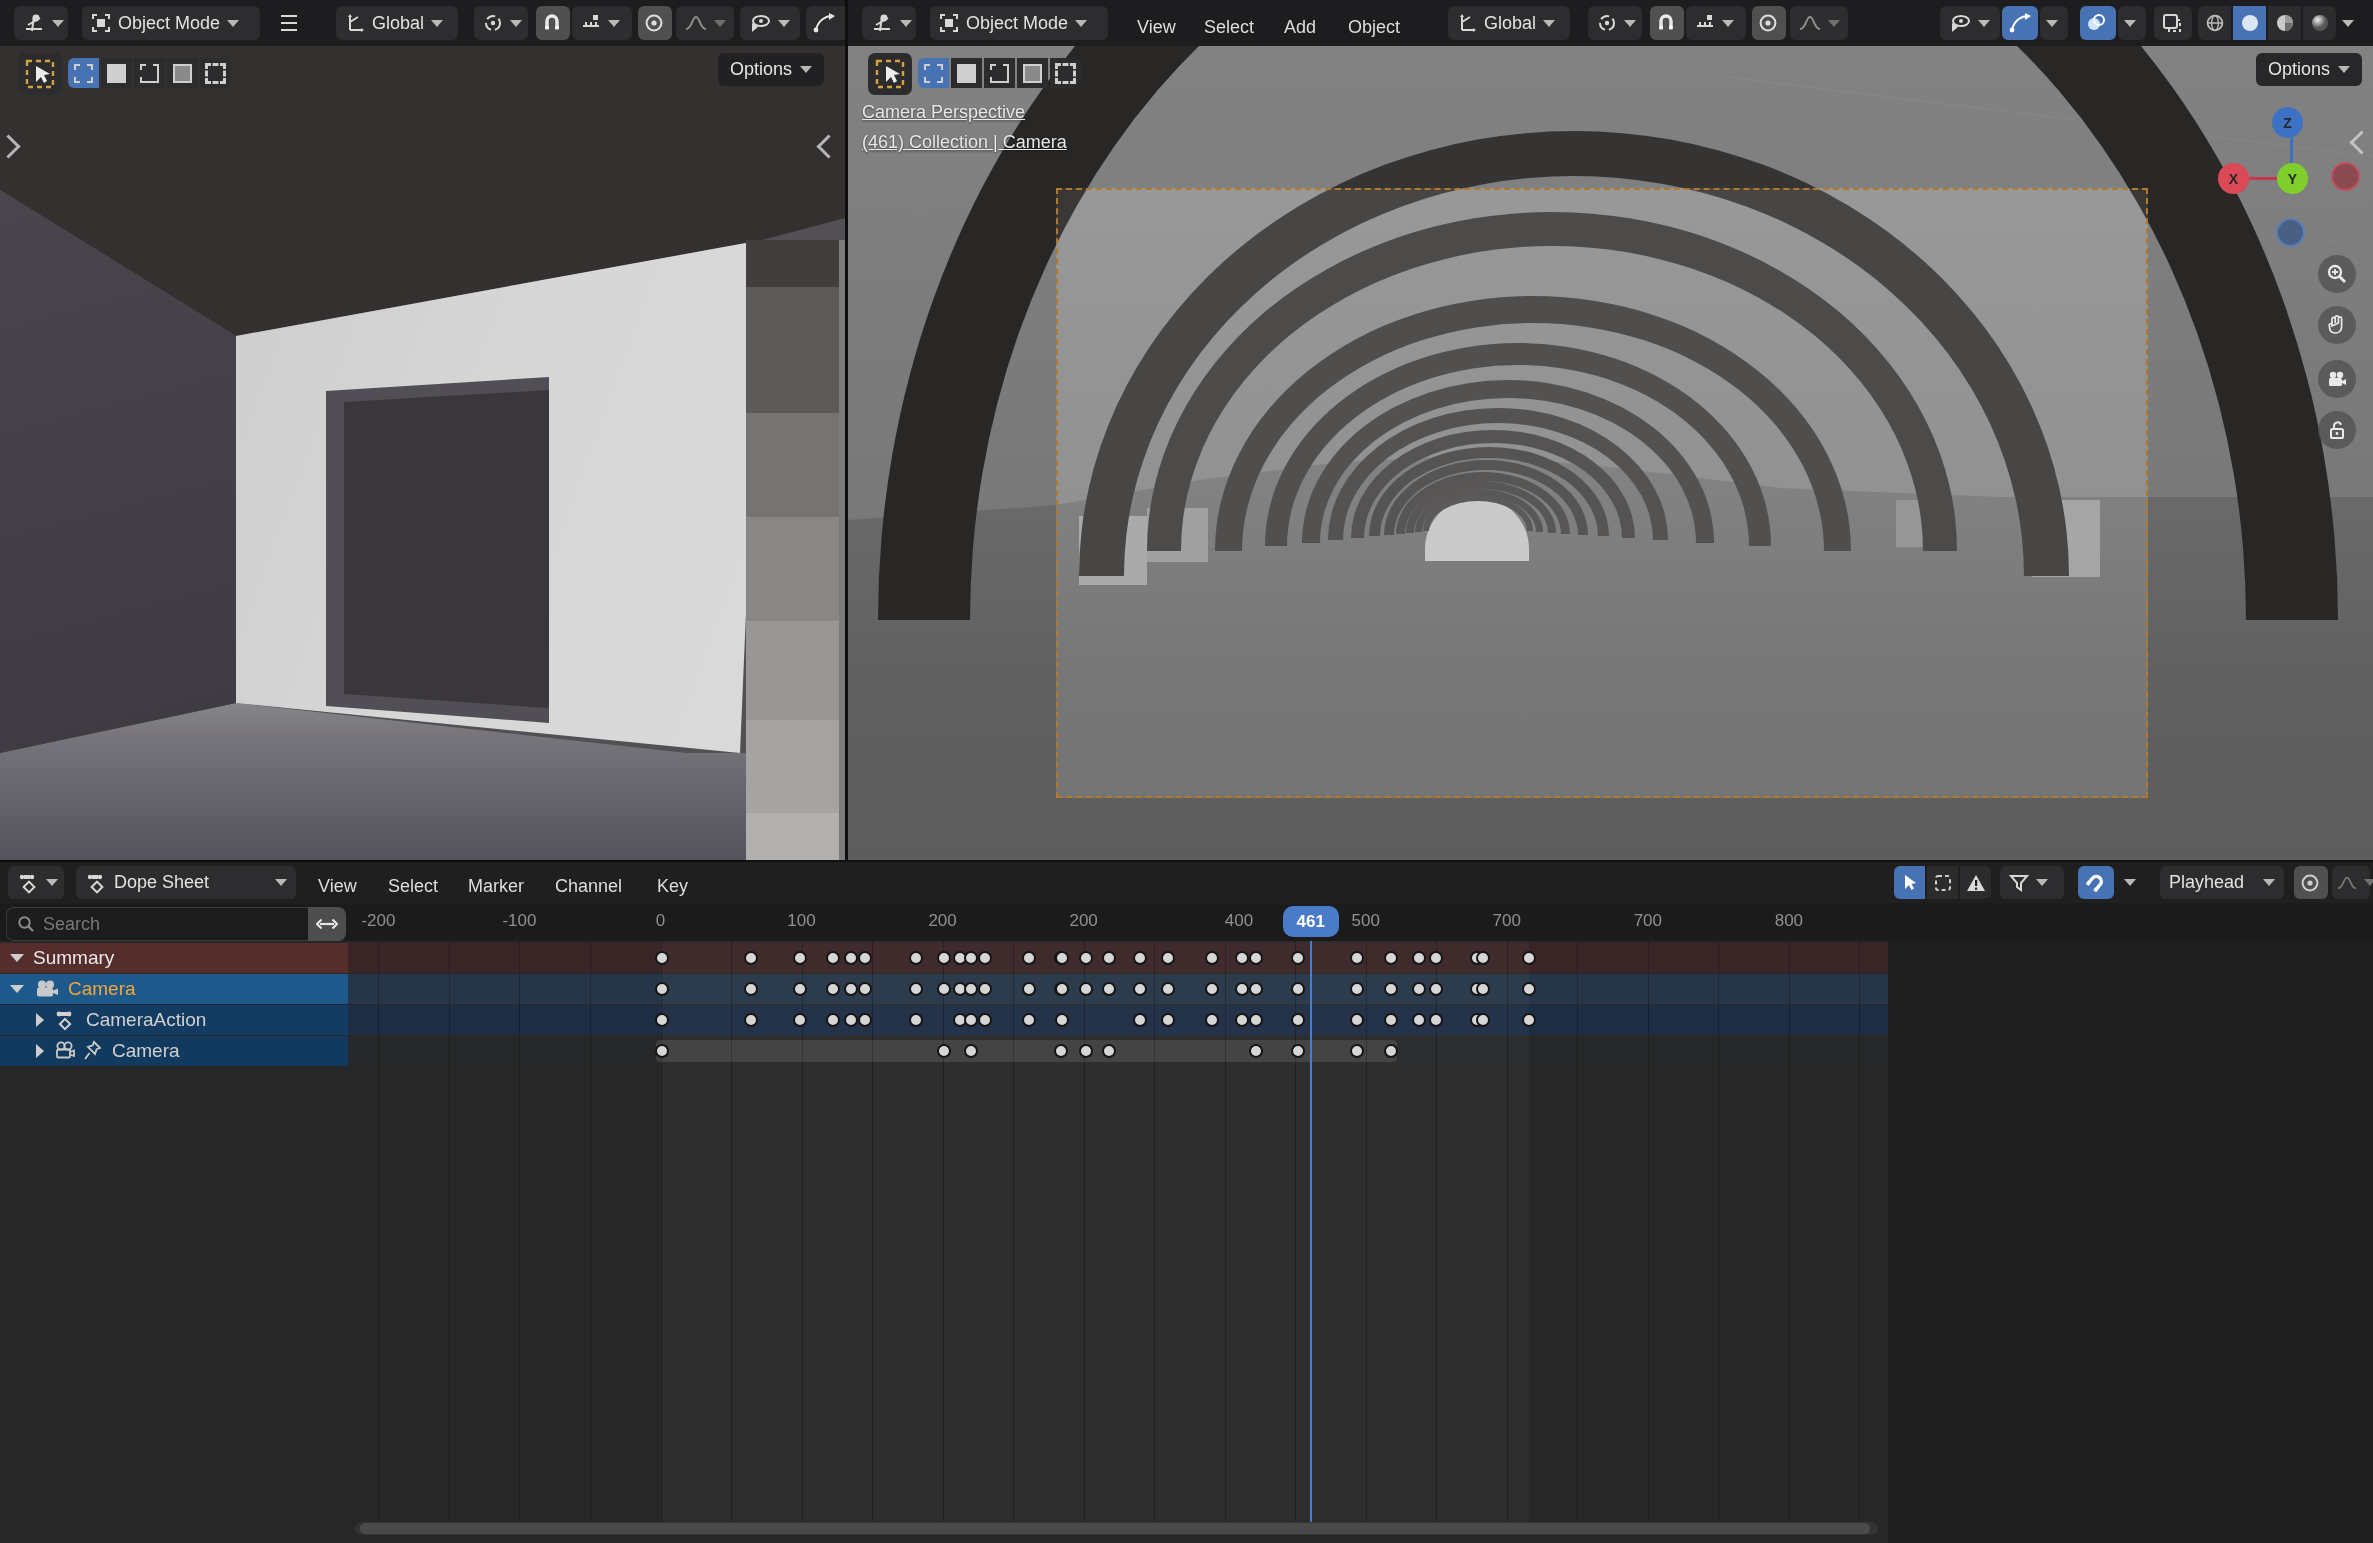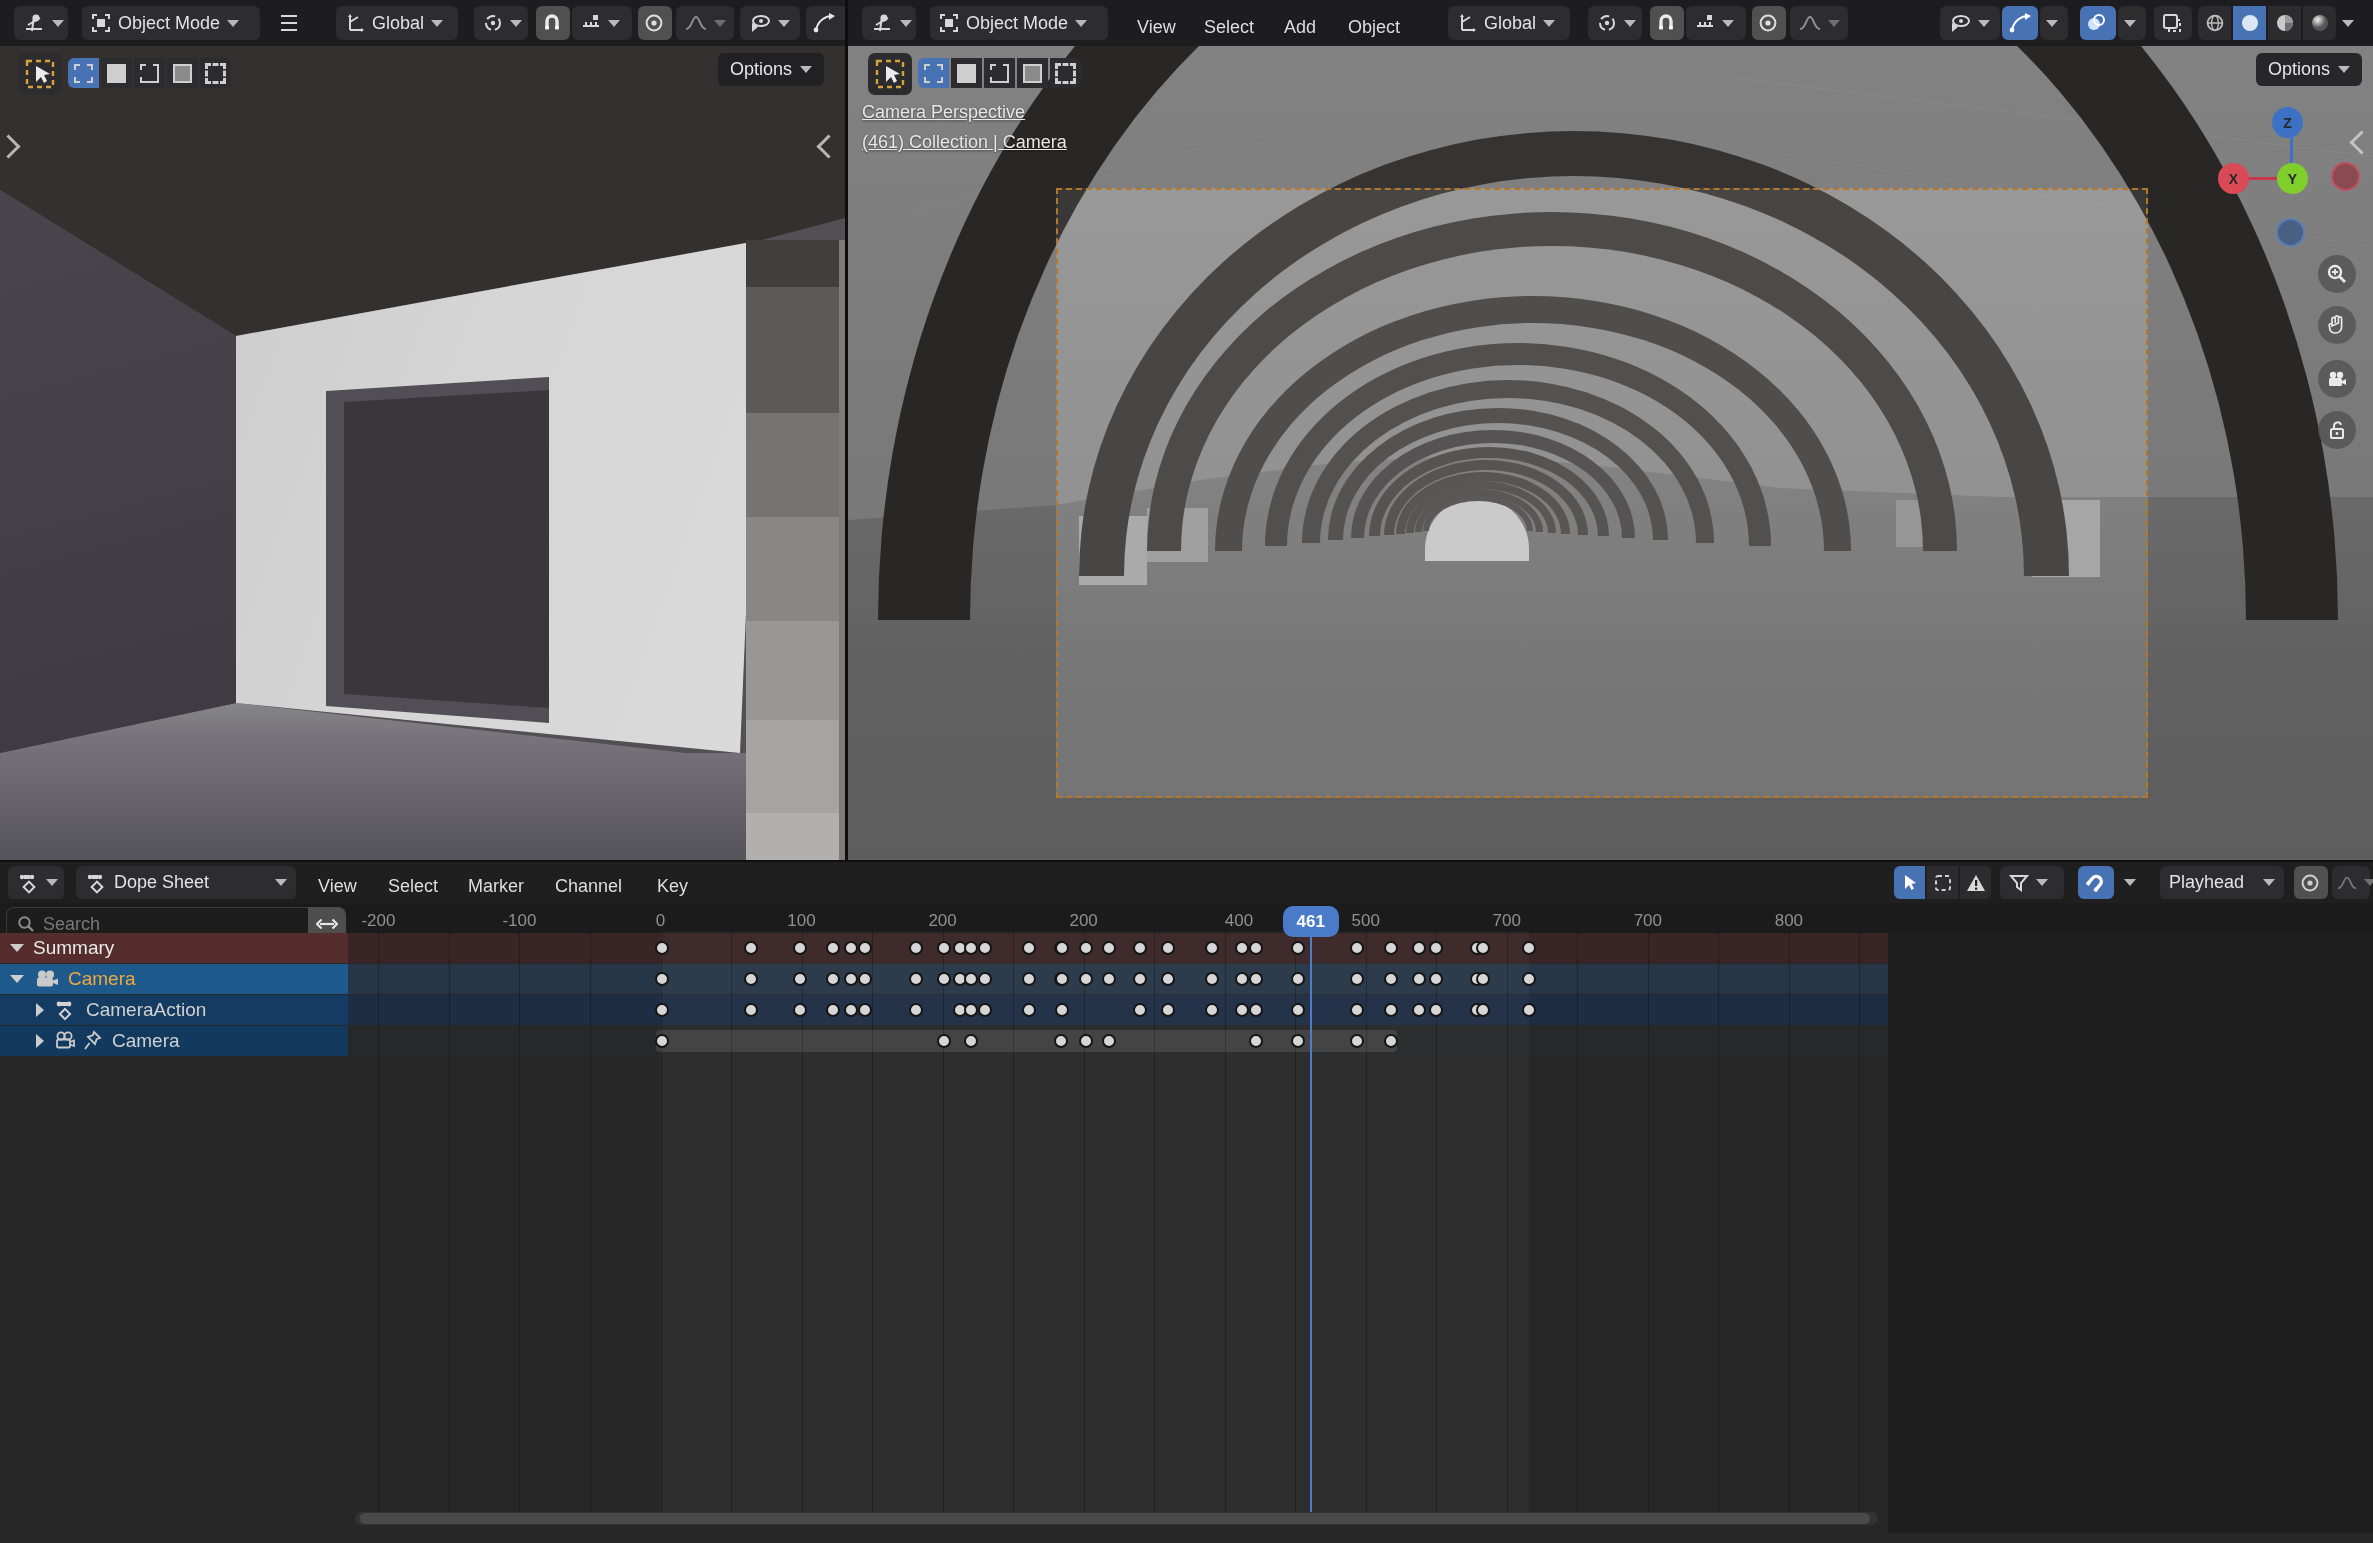--- a/index.html
+++ b/index.html
@@ -605,21 +605,21 @@
         </span>
       <span>Search</span>
     </div>
     <div class="expandbtn">
       <svg width="22" height="14" viewBox="0 0 22 14">
           <path d="M4 7 H18" stroke="#e6e6e6" stroke-width="2.2"></path>
           <path d="M5.5 2.5 L1 7 L5.5 11.5 M16.5 2.5 L21 7 L16.5 11.5" stroke="#e6e6e6" stroke-width="2.2" fill="none"></path>
         </svg>
     </div>
 
-    <div id="ds-body" style="position: absolute; left: 0px; top: 69px; width: 2373px; height: 602px; overflow: hidden;">
+    <div id="ds-body" style="position: absolute; left: 0px; top: 79px; width: 2373px; height: 602px; overflow: hidden;">
         <div style="position: absolute; left: 1888px; top: 0px; width: 485px; height: 602px; background: rgb(31, 31, 31);"></div>
         <div style="position: absolute; left: 348px; top: 2px; width: 1540px; height: 30px; background: rgb(57, 37, 38);"></div>
         <div style="position: absolute; left: 0px; top: 2px; width: 348px; height: 30px; background: rgb(84, 45, 44); display: flex; align-items: center;">
           <span class="chev-exp" style="margin-left: 10px;"></span>
           <span style="margin-left: 9px; color: rgb(233, 233, 233); font-size: 19px;">Summary</span>
         </div>
         <div style="position: absolute; left: 348px; top: 33px; width: 1540px; height: 30px; background: rgb(38, 54, 72);"></div>
         <div style="position: absolute; left: 0px; top: 33px; width: 348px; height: 30px; background: rgb(30, 89, 140); display: flex; align-items: center;">
           <span class="chev-exp" style="margin-left: 10px;"></span>
           <span style="margin-left: 9px; display: flex; align-items: center;">

